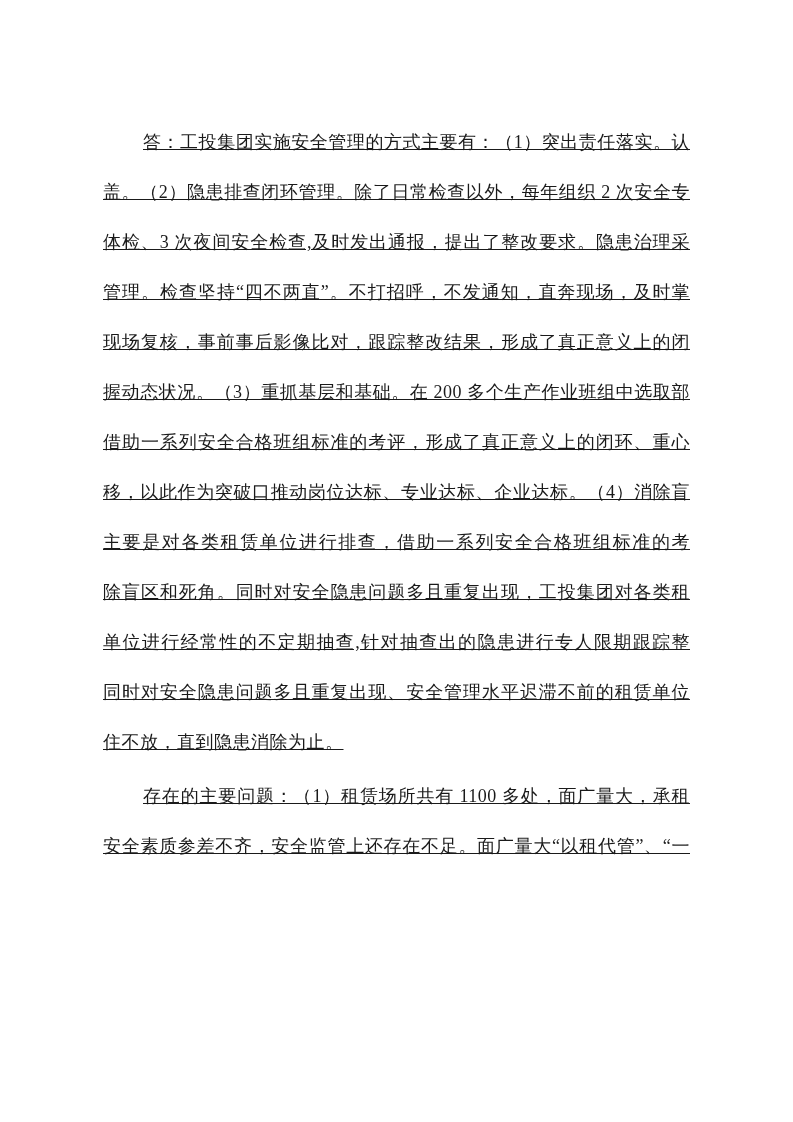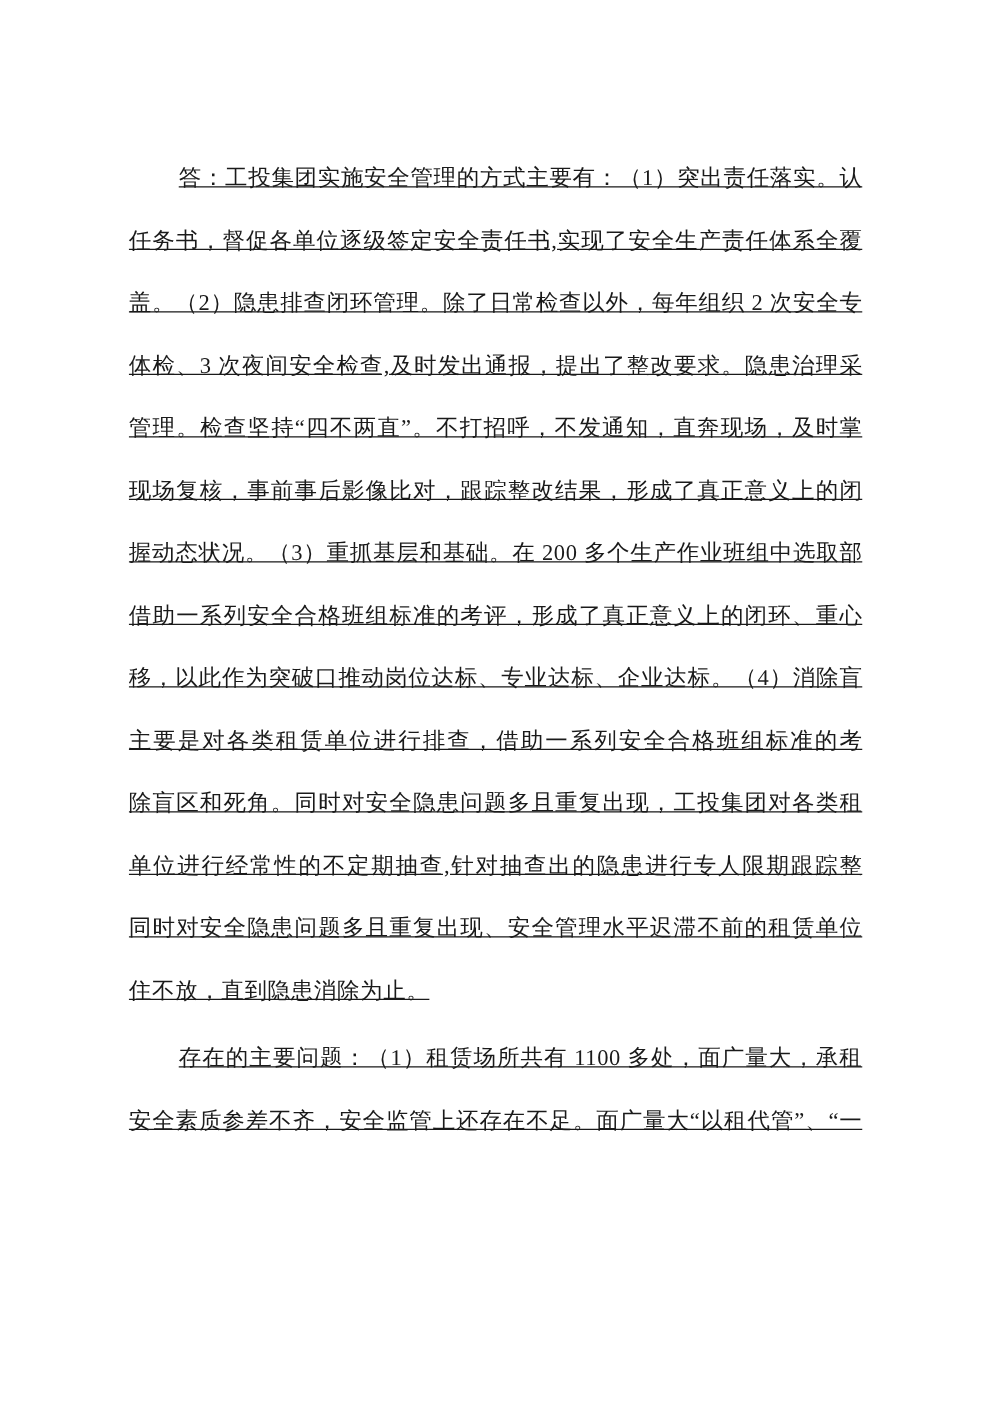--- a/index.html
+++ b/index.html
@@ -50,21 +50,20 @@
   }
 </style>
 </head>
 <body>
 
 <div class="page" style="background: rgb(255, 255, 255); color: rgb(26, 26, 26);">
   <div class="content">
 
     <div class="paragraph">
       <p class="line indent">答：工投集团实施安全管理的方式主要有：（1）突出责任落实。认</p>
-      <p class="line">任务书，督促各单位逐级签定安全责任书,实现了安全生产责任体系全覆</p>
       <p class="line">盖。（2）隐患排查闭环管理。除了日常检查以外，每年组织 2 次安全专家</p>
       <p class="line">体检、3 次夜间安全检查,及时发出通报，提出了整改要求。隐患治理采取</p>
       <p class="line">管理。检查坚持“四不两直”。不打招呼，不发通知，直奔现场，及时掌</p>
       <p class="line">现场复核，事前事后影像比对，跟踪整改结果，形成了真正意义上的闭环</p>
       <p class="line">握动态状况。（3）重抓基层和基础。在 200 多个生产作业班组中选取部分</p>
       <p class="line">借助一系列安全合格班组标准的考评，形成了真正意义上的闭环、重心下</p>
       <p class="line">移，以此作为突破口推动岗位达标、专业达标、企业达标。（4）消除盲区。</p>
       <p class="line">主要是对各类租赁单位进行排查，借助一系列安全合格班组标准的考评，消</p>
       <p class="line">除盲区和死角。同时对安全隐患问题多且重复出现，工投集团对各类租赁</p>
       <p class="line">单位进行经常性的不定期抽查,针对抽查出的隐患进行专人限期跟踪整改，</p>

